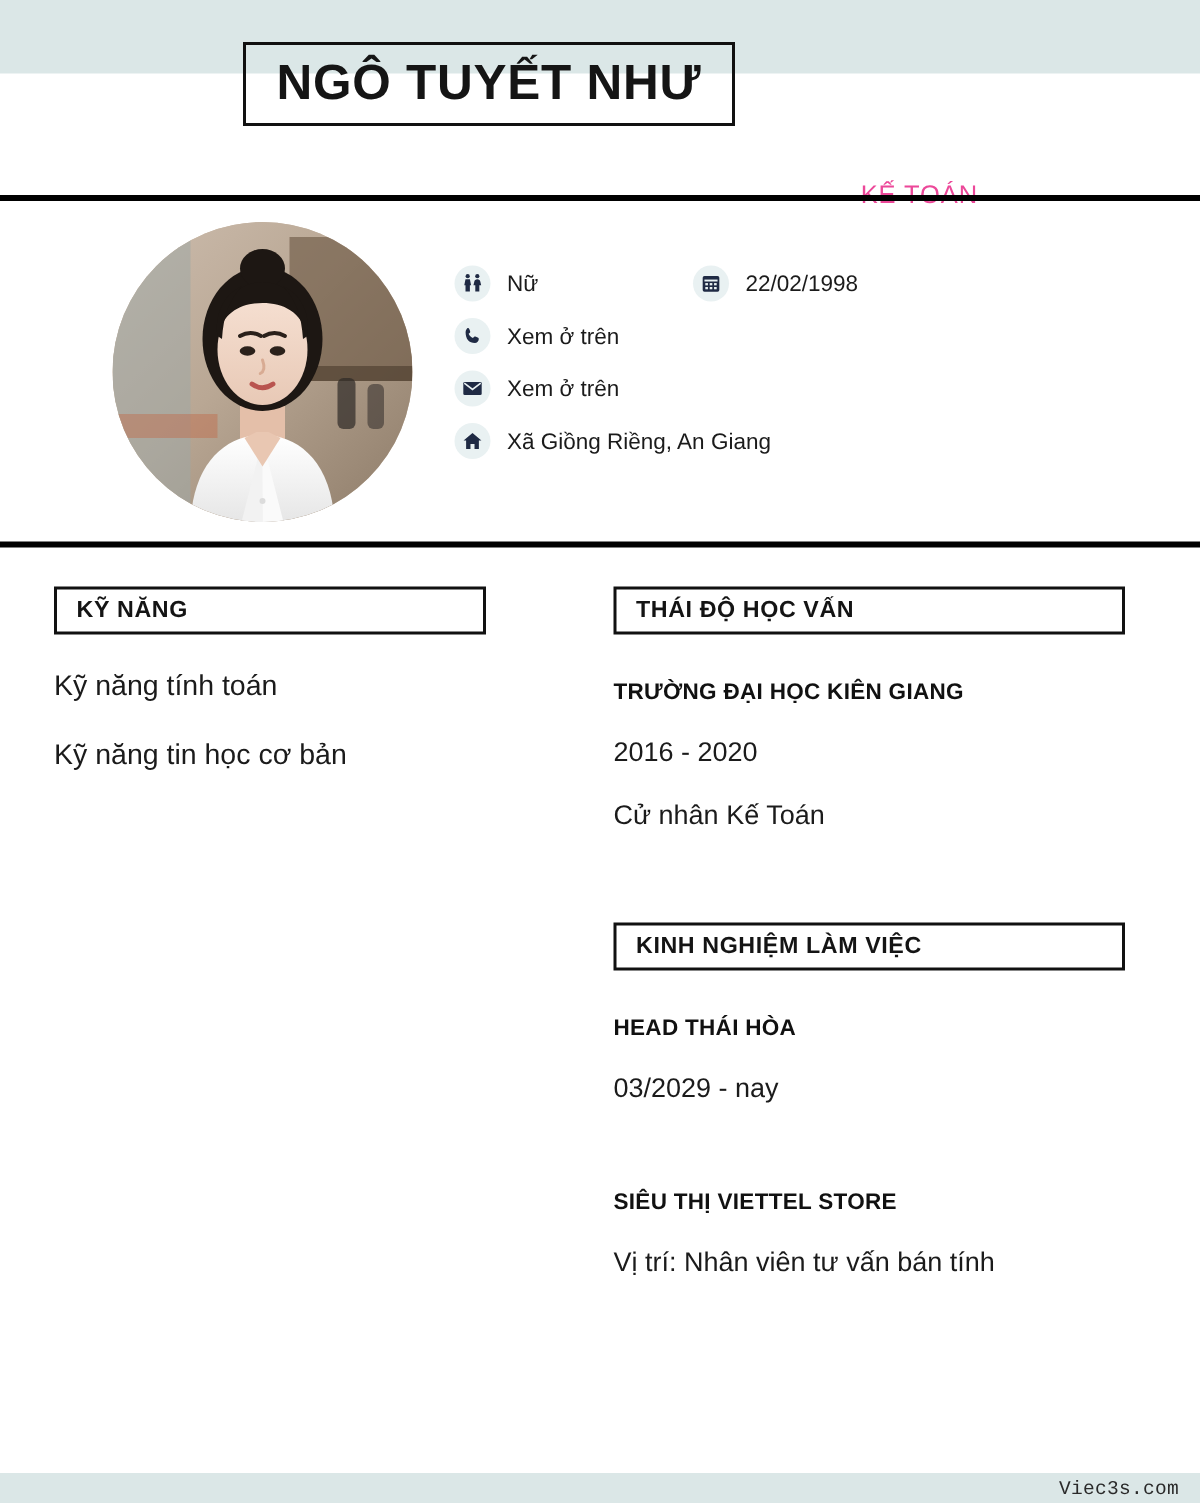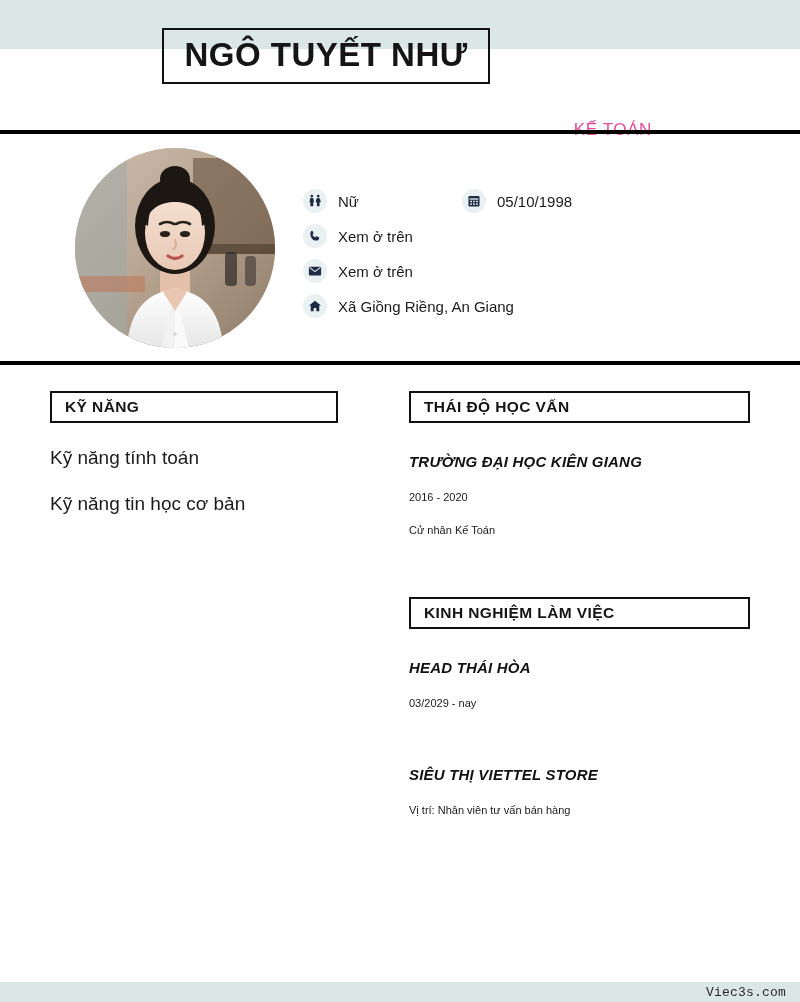--- a/index.html
+++ b/index.html
@@ -83,21 +83,21 @@
     left: 75px; top: 11px;
     width: 200px; height: 200px;
     border-radius: 50%;
     overflow: hidden;
     background: #c9b8a6;
   }
   .photo-svg { display: block; width: 200px; height: 200px; }
 
   .contact {
     position: absolute;
-    left: 303px; top: 52px;
+    left: 303px; top: 40px;
     width: 470px;
   }
   .contact-row {
     display: flex;
     align-items: center;
     margin-bottom: 11px;
     min-height: 24px;
   }
   .contact-row.two-col { justify-content: flex-start; }
   .c-item { display: flex; align-items: center; }
@@ -116,21 +116,21 @@
   .ico svg { display: block; }
   .c-text {
     font-size: 15px;
     color: #1b1b1b;
     white-space: nowrap;
   }
 
   
   .col-left {
     position: absolute;
-    left: 50px; top: 391px;
+    left: 36px; top: 391px;
     width: 288px;
   }
   .col-right {
     position: absolute;
     left: 409px; top: 391px;
     width: 341px;
   }
 
   .sec-head {
     border: 2px solid #111111;
@@ -158,24 +158,23 @@
 
   .entry { margin-top: 30px; }
   .entry:first-of-type { margin-top: 30px; }
   .entry-title {
     font-size: 15px;
     font-weight: bold;
     color: #111111;
     letter-spacing: 0.2px;
     margin-bottom: 21px;
     white-space: nowrap;
-    font-style: italic;
   }
   .entry-line {
-    font-size: 11px;
+    font-size: 18px;
     color: #1b1b1b;
     margin-bottom: 21px;
     white-space: nowrap;
   }
   .entry-line:last-child { margin-bottom: 0; }
 
   .exp-block { margin-top: 61px; }
   .entry-gap { margin-top: 57px; }
 
   
@@ -281,21 +280,21 @@
             <rect x="2.5" y="3.5" width="19" height="18" rx="2"></rect>
             <rect x="4.5" y="7.5" width="15" height="2.2" fill="#e9f1f2"></rect>
             <rect x="5.5" y="11.5" width="3" height="2.6" fill="#e9f1f2"></rect>
             <rect x="10.5" y="11.5" width="3" height="2.6" fill="#e9f1f2"></rect>
             <rect x="15.5" y="11.5" width="3" height="2.6" fill="#e9f1f2"></rect>
             <rect x="5.5" y="16" width="3" height="2.6" fill="#e9f1f2"></rect>
             <rect x="10.5" y="16" width="3" height="2.6" fill="#e9f1f2"></rect>
             <rect x="15.5" y="16" width="3" height="2.6" fill="#e9f1f2"></rect>
           </svg>
         </span>
-        <span class="c-text">05/10/1998</span>
+        <span class="c-text">22/02/1998</span>
       </div>
     </div>
 
     <div class="contact-row">
       <div class="c-item">
         <span class="ico">
           <svg width="14" height="14" viewBox="0 0 24 24" fill="#1f2a44">
             <path d="M6.6 2.8c.9 0 1.4.5 1.7 1.3l1 2.6c.3.8.1 1.5-.6 2l-1.1.8c1 2.3 2.6 3.9 4.9 4.9l.8-1.1c.5-.7 1.2-.9 2-.6l2.6 1c.8.3 1.3.8 1.3 1.7 0 2.5-2 4.5-4.5 4.5C8.2 19.9 4.1 15.8 4.1 7.3c0-2.5 2-4.5 2.5-4.5z"></path>
           </svg>
         </span>
@@ -359,19 +358,19 @@
       <span class="sec-head-text">KINH NGHIỆM LÀM VIỆC</span>
     </div>
 
     <div class="entry">
       <div class="entry-title">HEAD THÁI HÒA</div>
       <div class="entry-line">03/2029 - nay</div>
     </div>
 
     <div class="entry entry-gap">
       <div class="entry-title">SIÊU THỊ VIETTEL STORE</div>
-      <div class="entry-line">Vị trí: Nhân viên tư vấn bán hàng</div>
+      <div class="entry-line">Vị trí: Nhân viên tư vấn bán tính</div>
     </div>
   </div>
 
 </div>
 
 <div class="watermark">Viec3s.com</div>
 
 </body></html>

